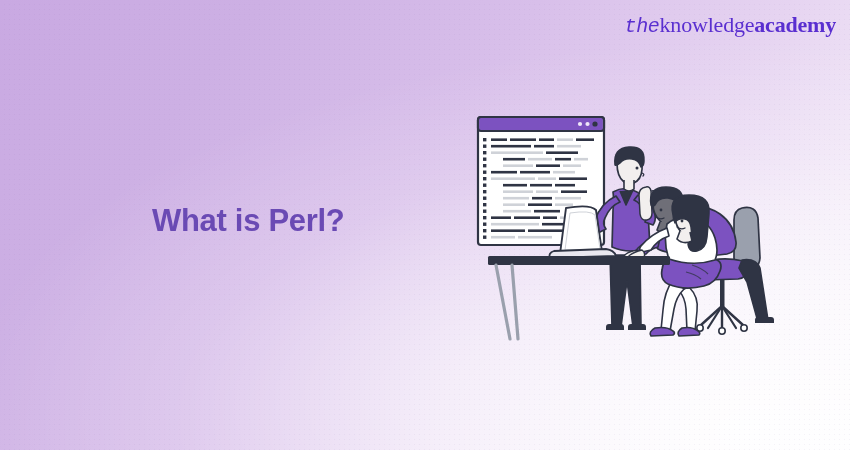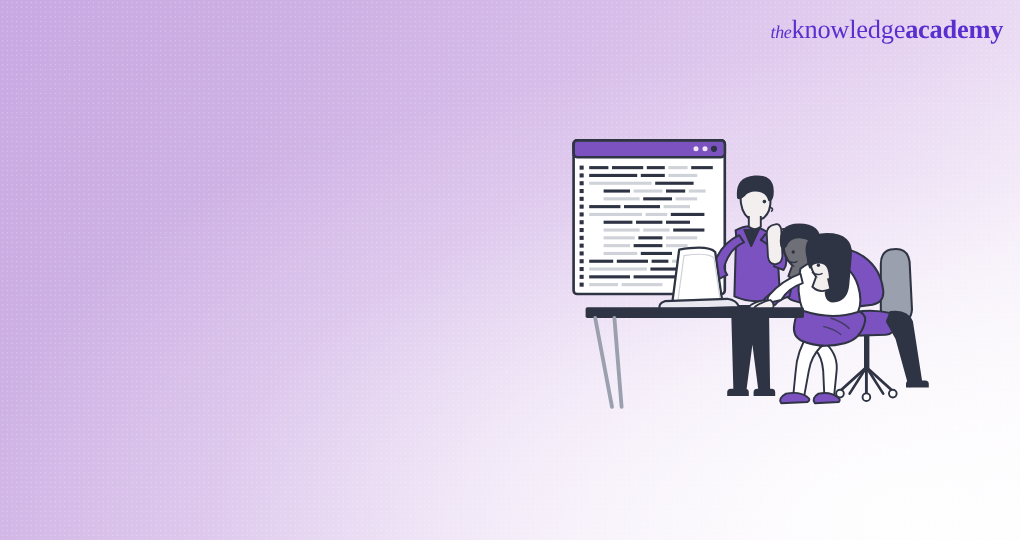--- a/index.html
+++ b/index.html
@@ -35,22 +35,23 @@
     top: 14px;
     right: 14px;
     font-family: "Liberation Serif", serif;
     color: #5a2fd0;
     white-space: nowrap;
     line-height: 1;
     letter-spacing: -0.2px;
   }
   #logo .lg-the {
     font-style: italic;
-    font-size: 15px;
+    font-size: 20px;
     letter-spacing: -0.3px;
+    font-family: Liberation Mono, monospace;
   }
   #logo .lg-knowledge {
     font-size: 22px;
     font-weight: 400;
     text-align: right;
   }
   #logo .lg-academy {
     font-size: 22px;
     font-weight: 700;
     text-align: center;
@@ -82,20 +83,21 @@
 <body>
 
 <div id="banner">
 
   <div id="dot-texture"></div>
 
   <div id="logo">
     <span class="lg-the">the</span><span class="lg-knowledge">knowledge</span><span class="lg-academy">academy</span>
   </div>
 
+  <div id="page-title">What is Perl?</div>
 
   <div id="illustration">
     <svg width="380" height="260" viewBox="0 0 380 260" xmlns="http://www.w3.org/2000/svg">
       <defs>
         <clipPath id="clipScreen">
           <rect x="12" y="38" width="118" height="112"></rect>
         </clipPath>
       </defs>
 
       <g>

